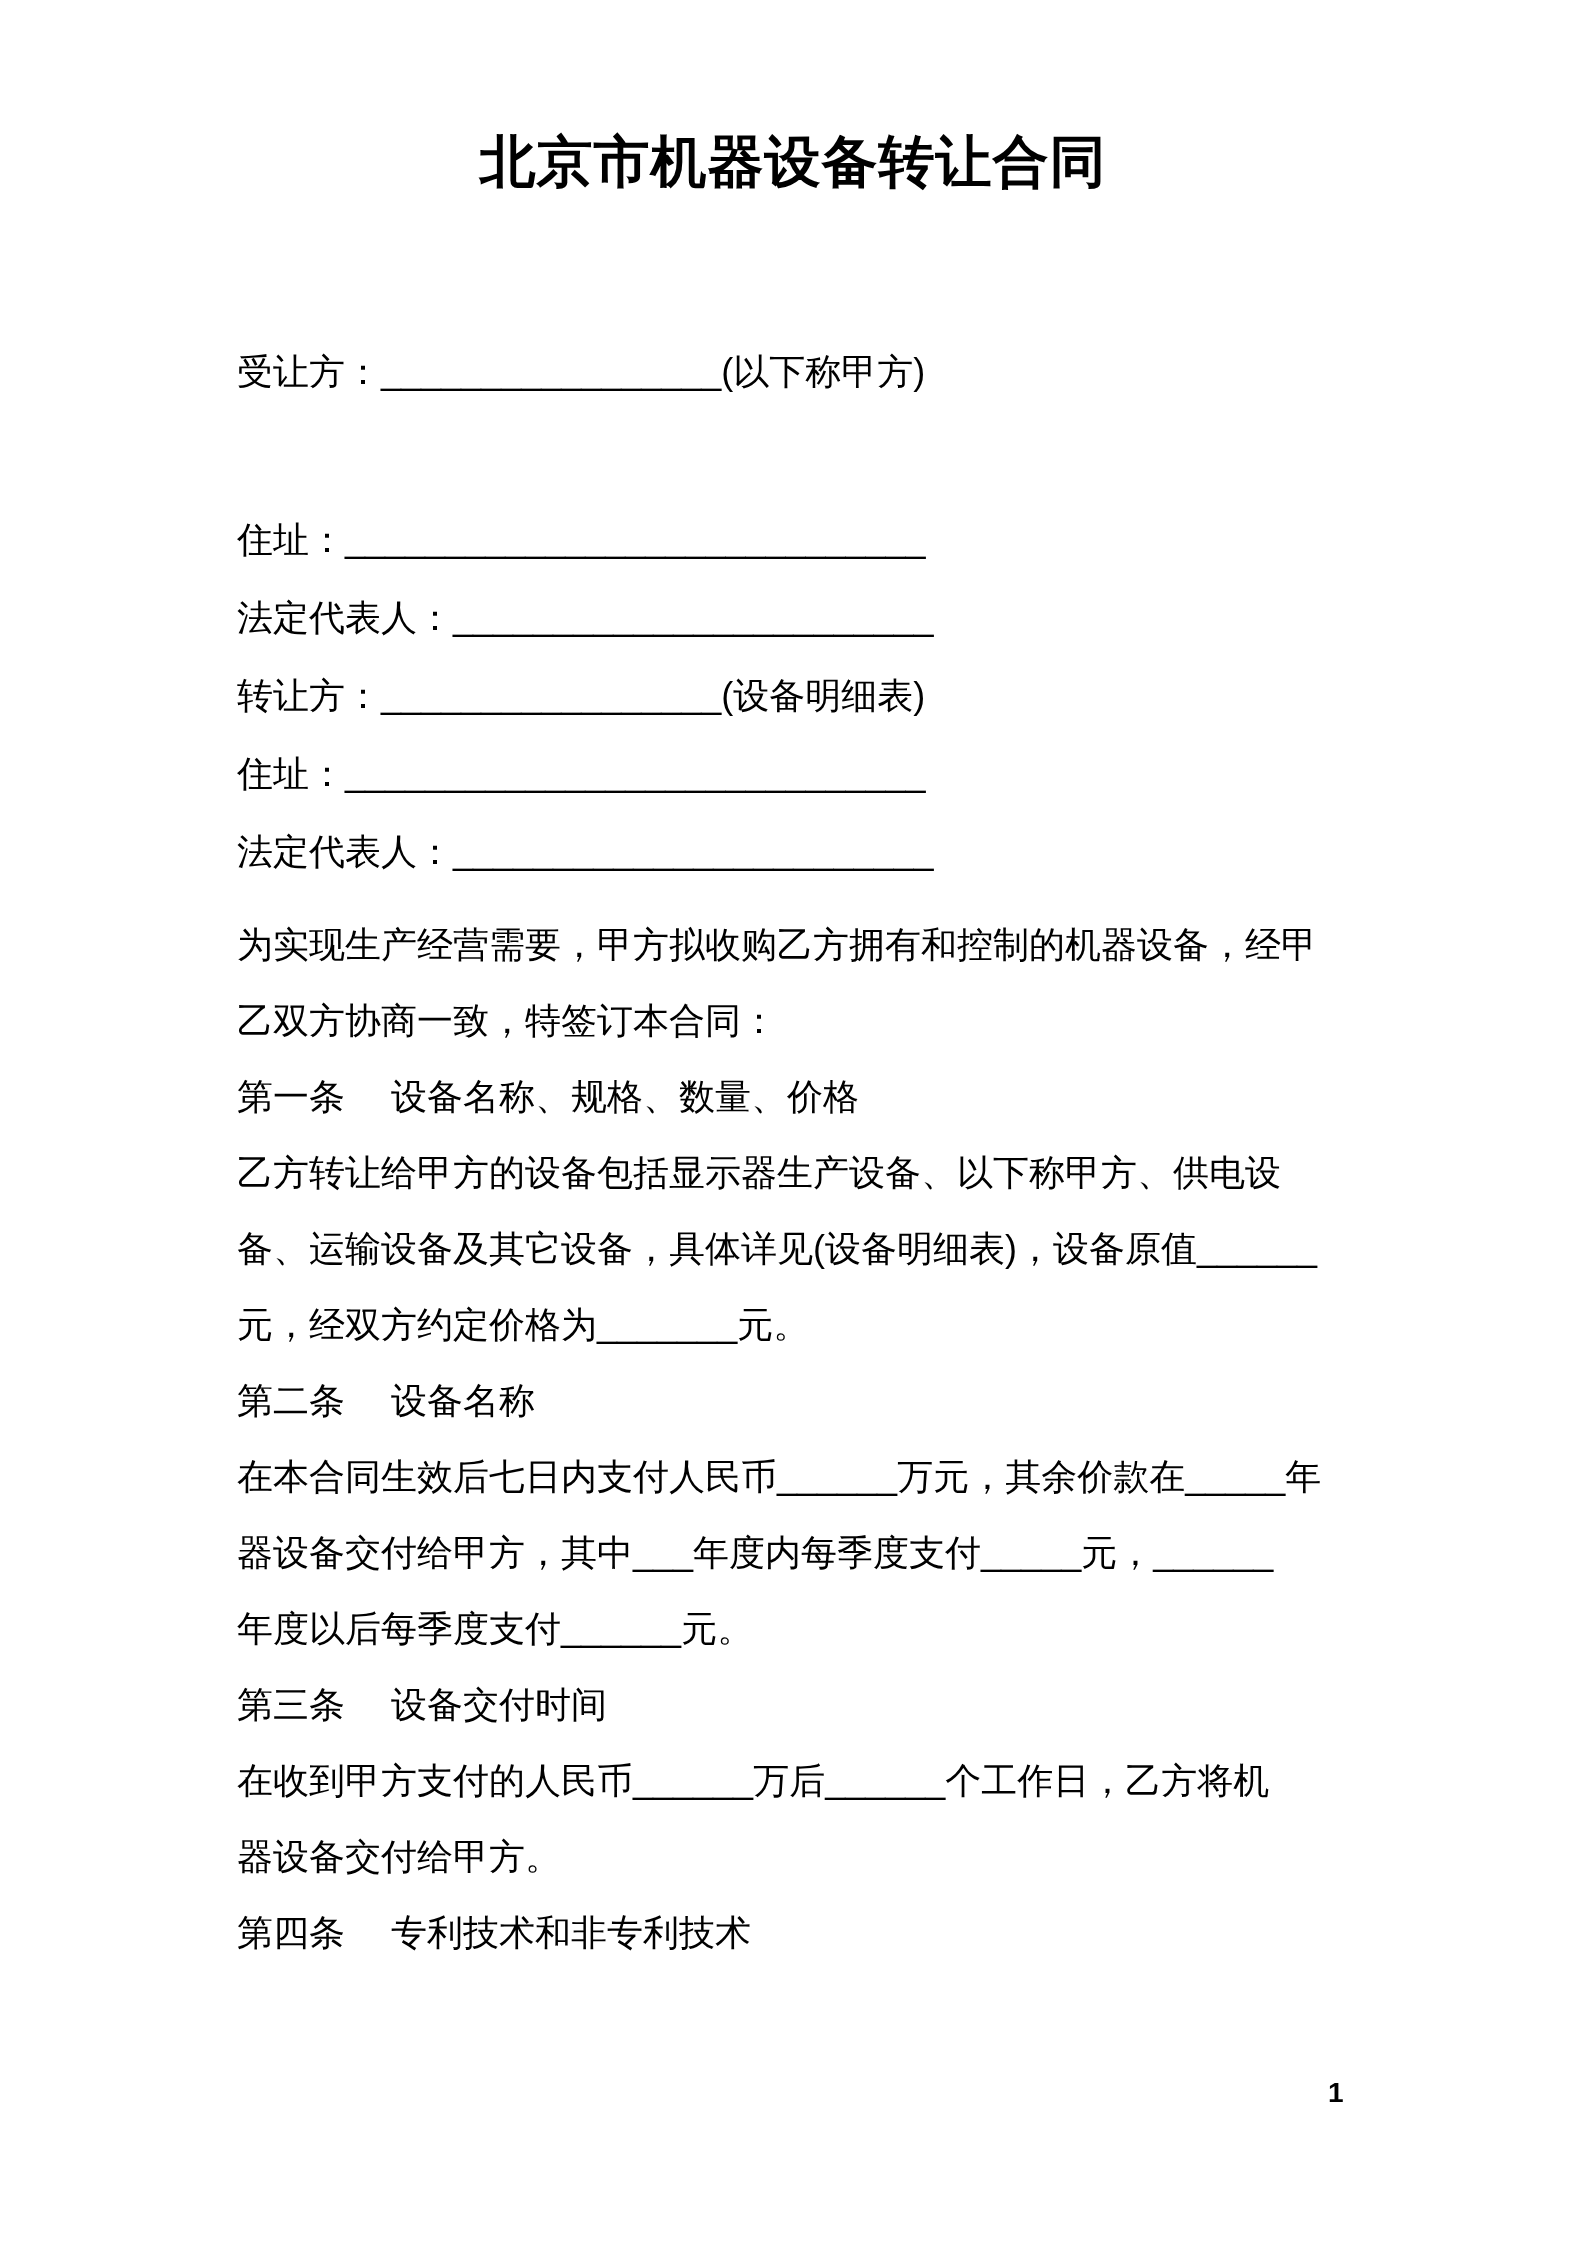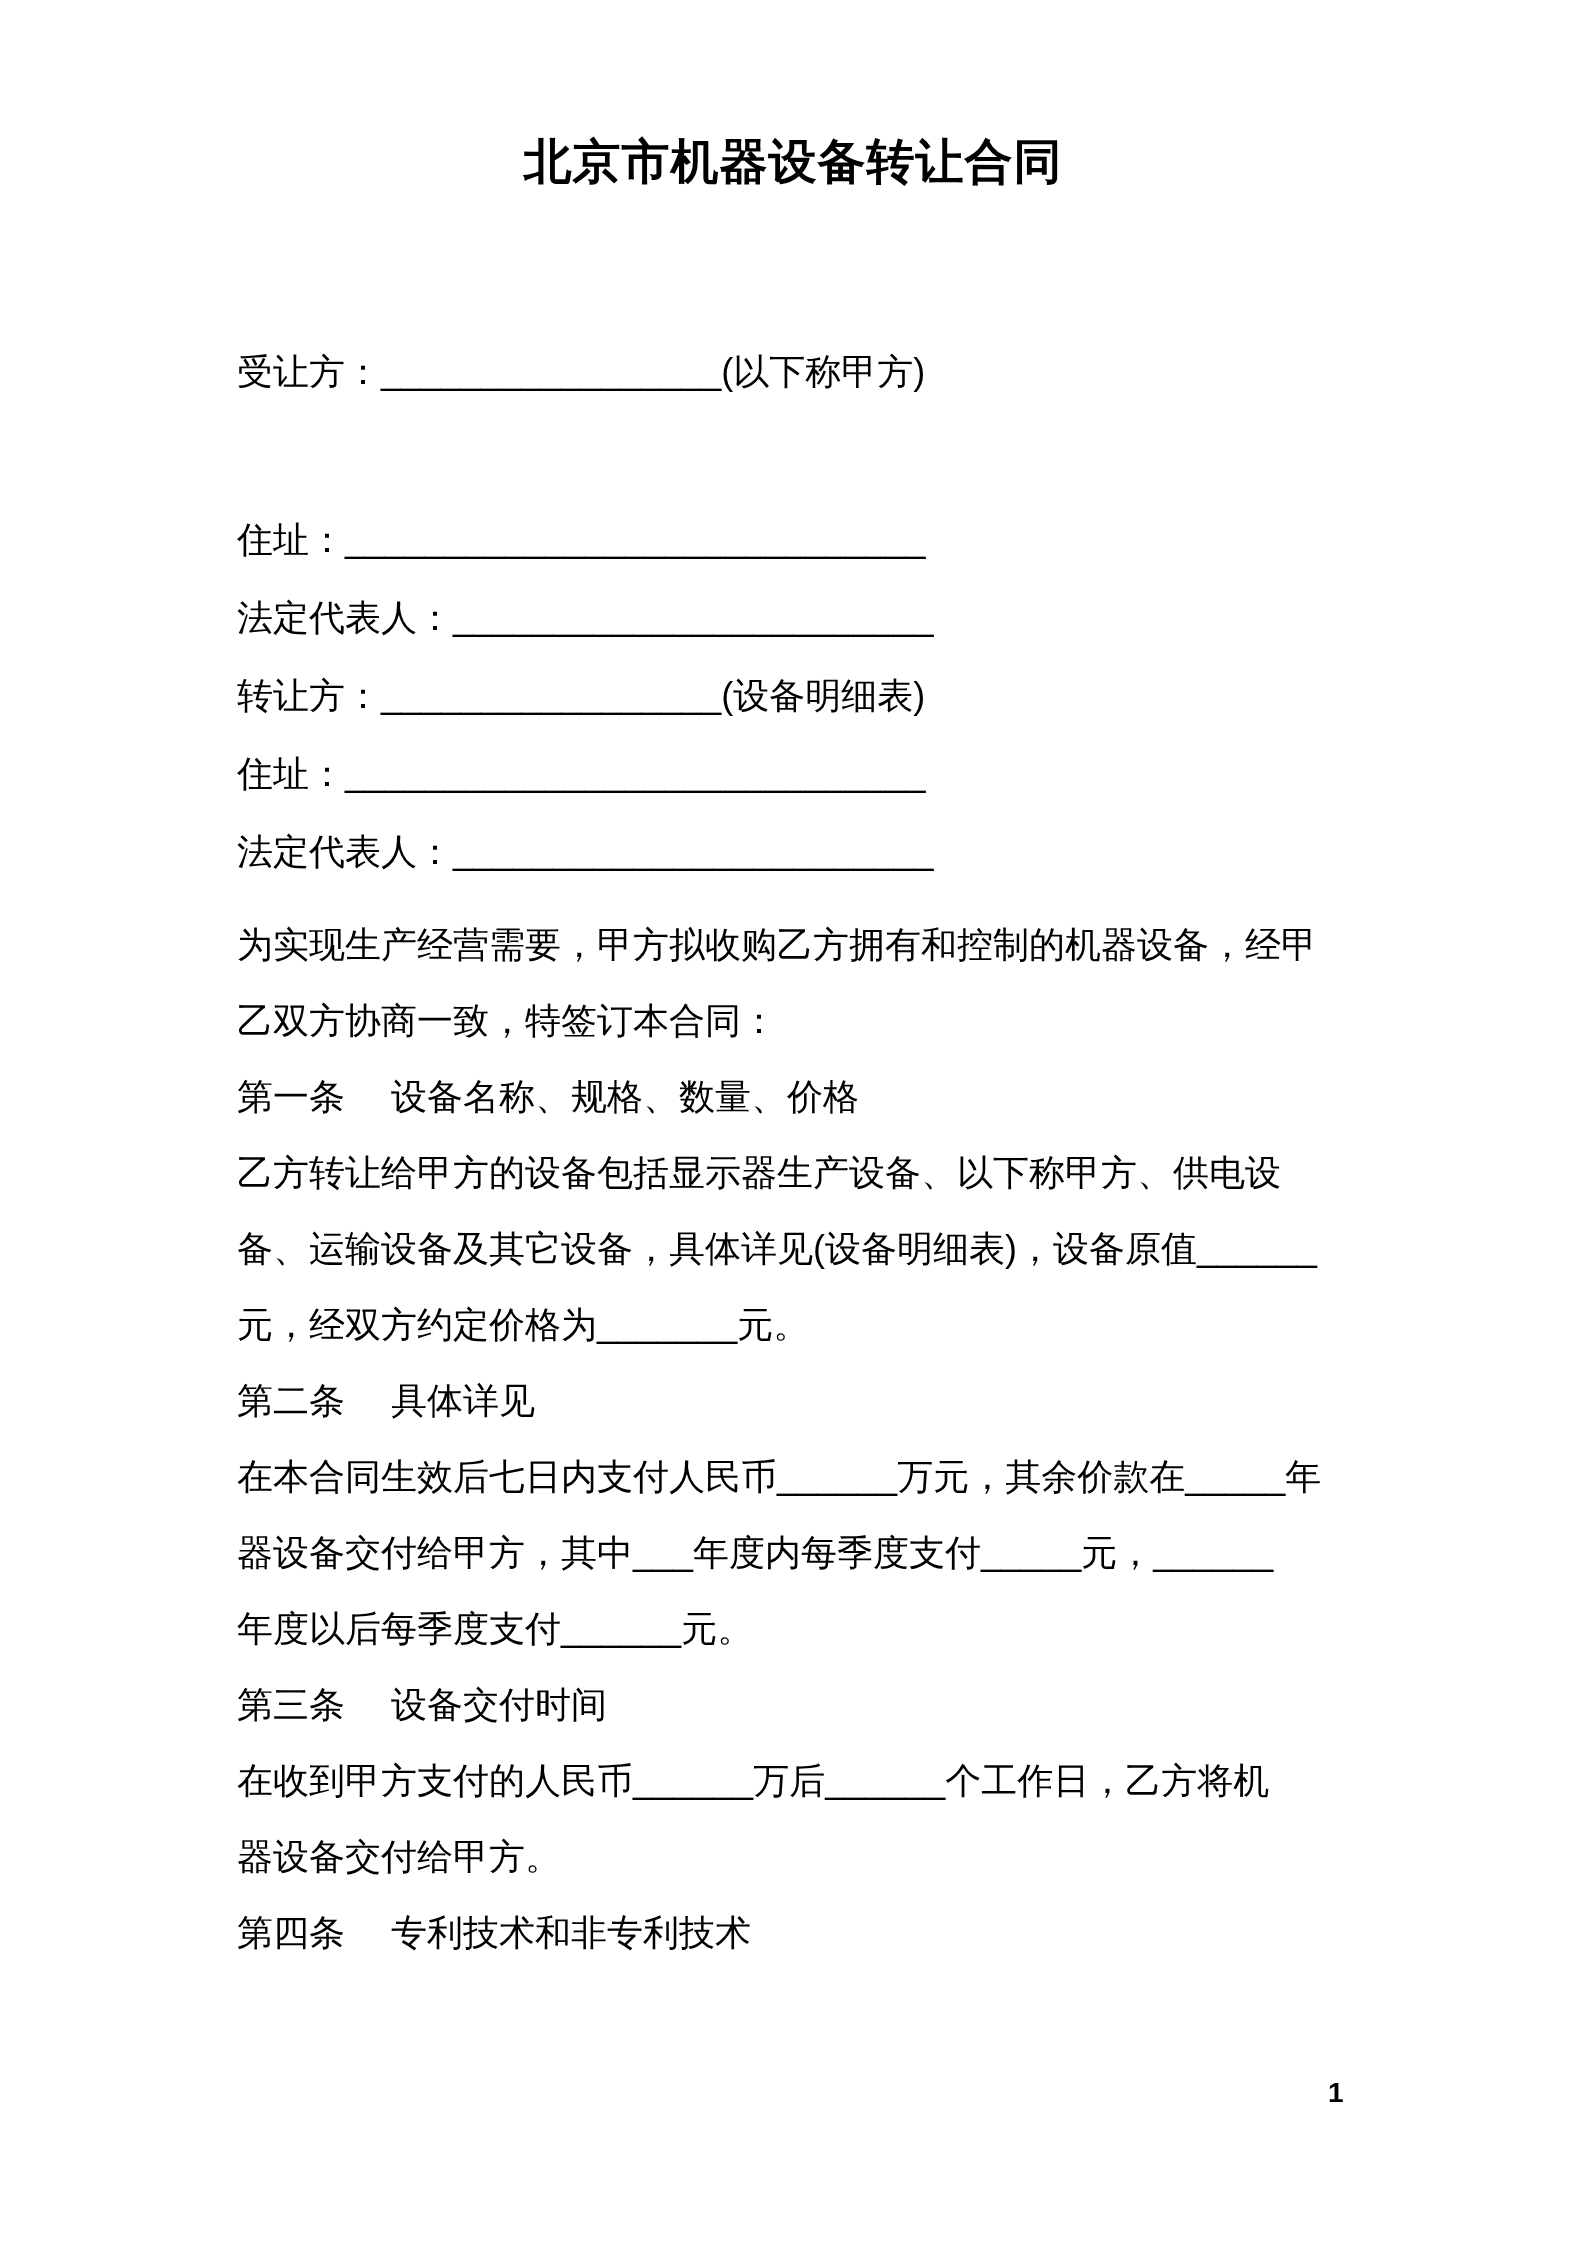--- a/index.html
+++ b/index.html
@@ -21,21 +21,21 @@
       width: 1586px;
       height: 2244px;
       background: #ffffff;
     }
     .doc-title {
       position: absolute;
       top: 136px;
       left: 0;
       width: 100%;
       text-align: center;
-      font-size: 48px;
+      font-size: 56px;
       line-height: 52px;
       font-weight: bold;
       letter-spacing: 1px;
       white-space: pre;
     }
     .doc-content {
       position: absolute;
       top: 333px;
       left: 237px;
       width: 1130px;
@@ -82,21 +82,21 @@
       <div class="doc-line line-field">转让方：_________________(设备明细表)</div>
       <div class="doc-line line-field">住址：_____________________________</div>
       <div class="doc-line line-field">法定代表人：________________________</div>
       <div class="doc-line line-spacer"></div>
       <div class="doc-line line-para">为实现生产经营需要，甲方拟收购乙方拥有和控制的机器设备，经甲</div>
       <div class="doc-line line-para">乙双方协商一致，特签订本合同：</div>
       <div class="doc-line line-para">第一条　 设备名称、规格、数量、价格</div>
       <div class="doc-line line-para">乙方转让给甲方的设备包括显示器生产设备、以下称甲方、供电设</div>
       <div class="doc-line line-para">备、运输设备及其它设备，具体详见(设备明细表)，设备原值______</div>
       <div class="doc-line line-para">元，经双方约定价格为_______元。</div>
-      <div class="doc-line line-para">第二条　 具体详见</div>
+      <div class="doc-line line-para">第二条　 设备名称</div>
       <div class="doc-line line-para">在本合同生效后七日内支付人民币______万元，其余价款在_____年</div>
       <div class="doc-line line-para">器设备交付给甲方，其中___年度内每季度支付_____元，______</div>
       <div class="doc-line line-para">年度以后每季度支付______元。</div>
       <div class="doc-line line-para">第三条　 设备交付时间</div>
       <div class="doc-line line-para">在收到甲方支付的人民币______万后______个工作日，乙方将机</div>
       <div class="doc-line line-para">器设备交付给甲方。</div>
       <div class="doc-line line-para">第四条　 专利技术和非专利技术</div>
     </div>
 
   <div class="page-number">1</div>

